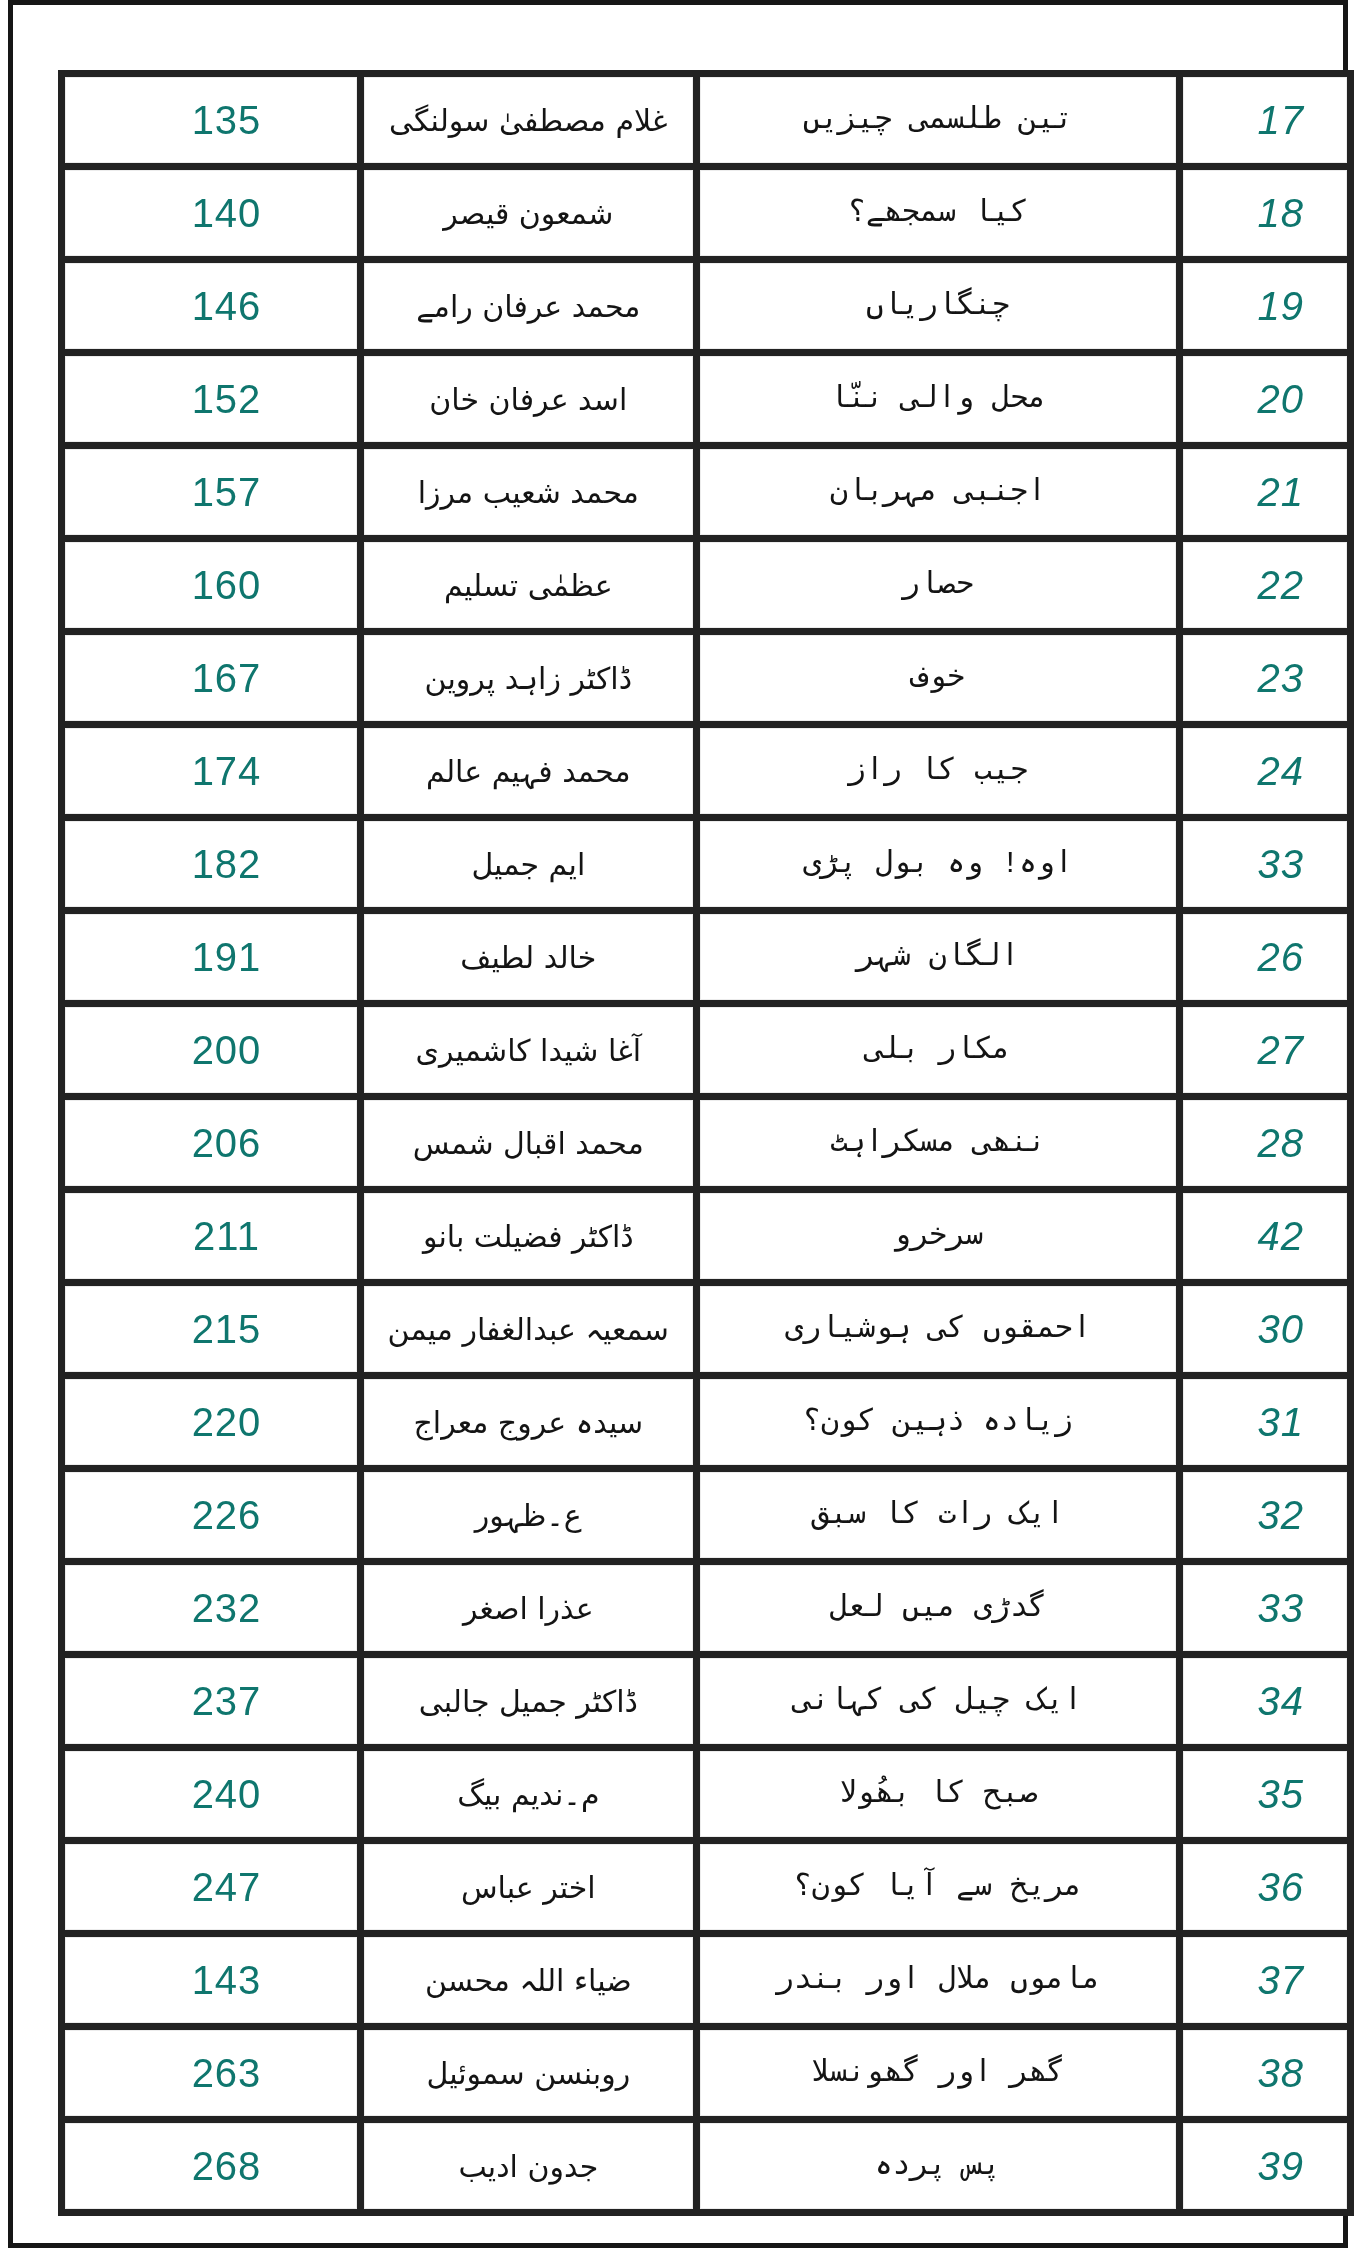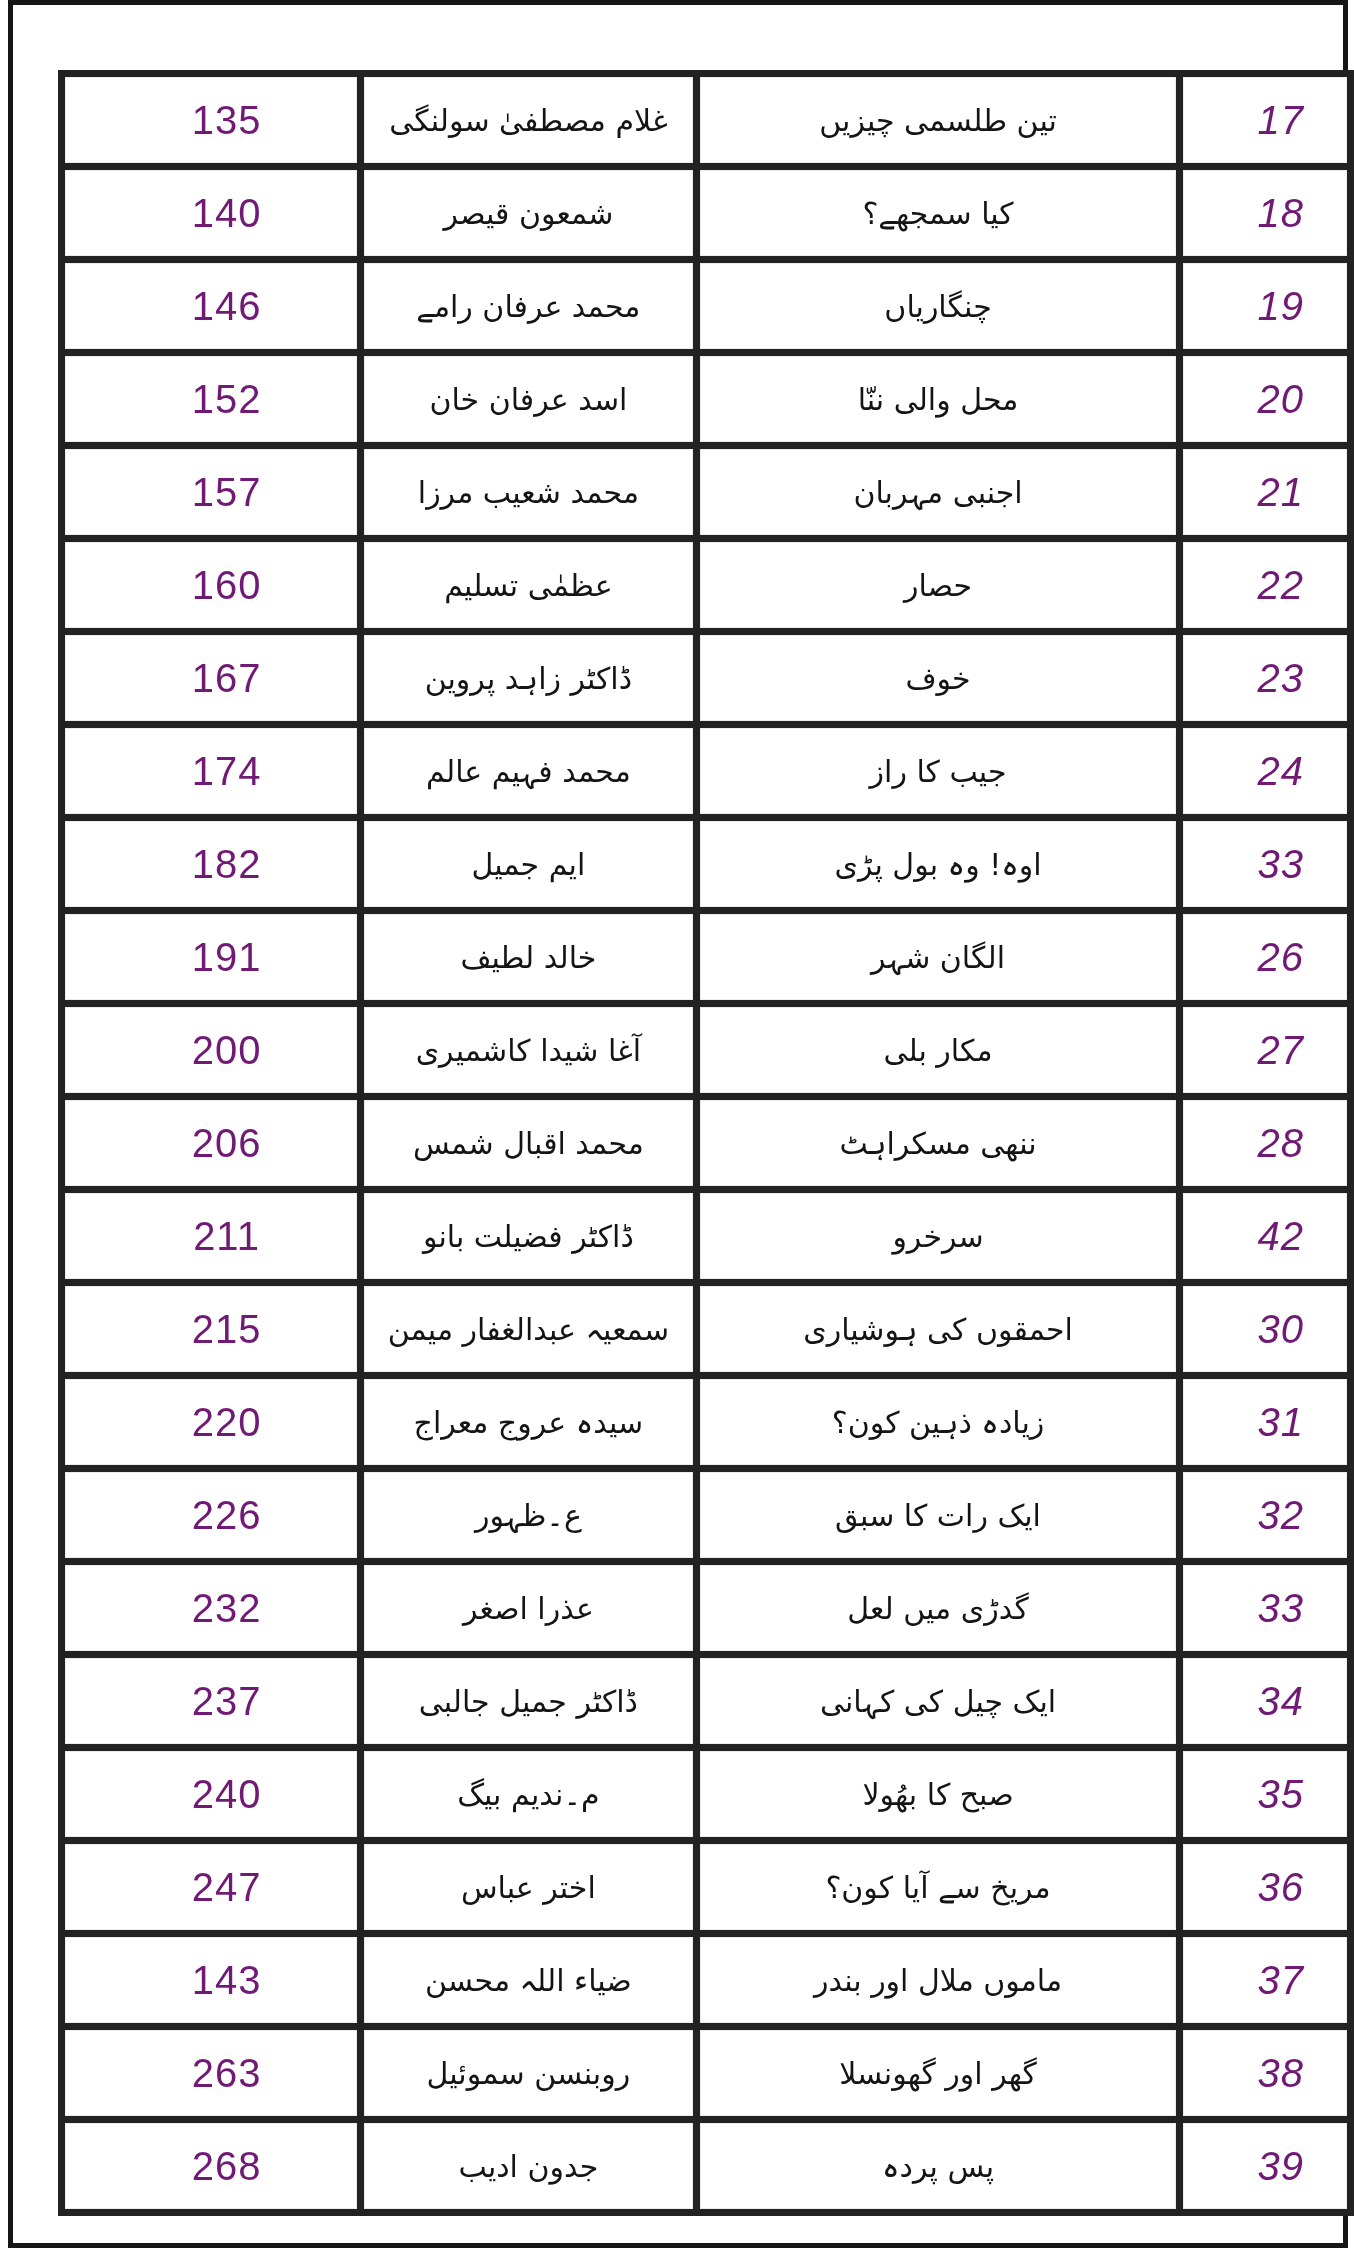--- a/index.html
+++ b/index.html
@@ -28,27 +28,27 @@
     direction: rtl;
   }
   .toc-table td {
     background: #ffffff;
     height: 84px;
     text-align: center;
     vertical-align: middle;
     box-shadow: inset 0 0 0 1px #ececec;
   }
   td.cell-serial { width: 132px; font-style: italic; }
-  td.cell-title  { width: 480px; }
+  td.cell-title  { width: 480px; font-family: Liberation Mono, monospace; }
   td.cell-author { width: 330px; margin-left: 36px; }
   td.cell-page   { width: 262px; }
   .num {
     font-family: "Liberation Sans", sans-serif;
     font-size: 40px;
-    color: #701a75;
+    color: #0f766e;
     letter-spacing: 1px;
     padding-left: 32px;
   }
   .urdu {
     font-family: "DejaVu Sans", sans-serif;
     font-size: 30px;
     color: #141414;
     direction: rtl;
     line-height: 1.1;
   }

